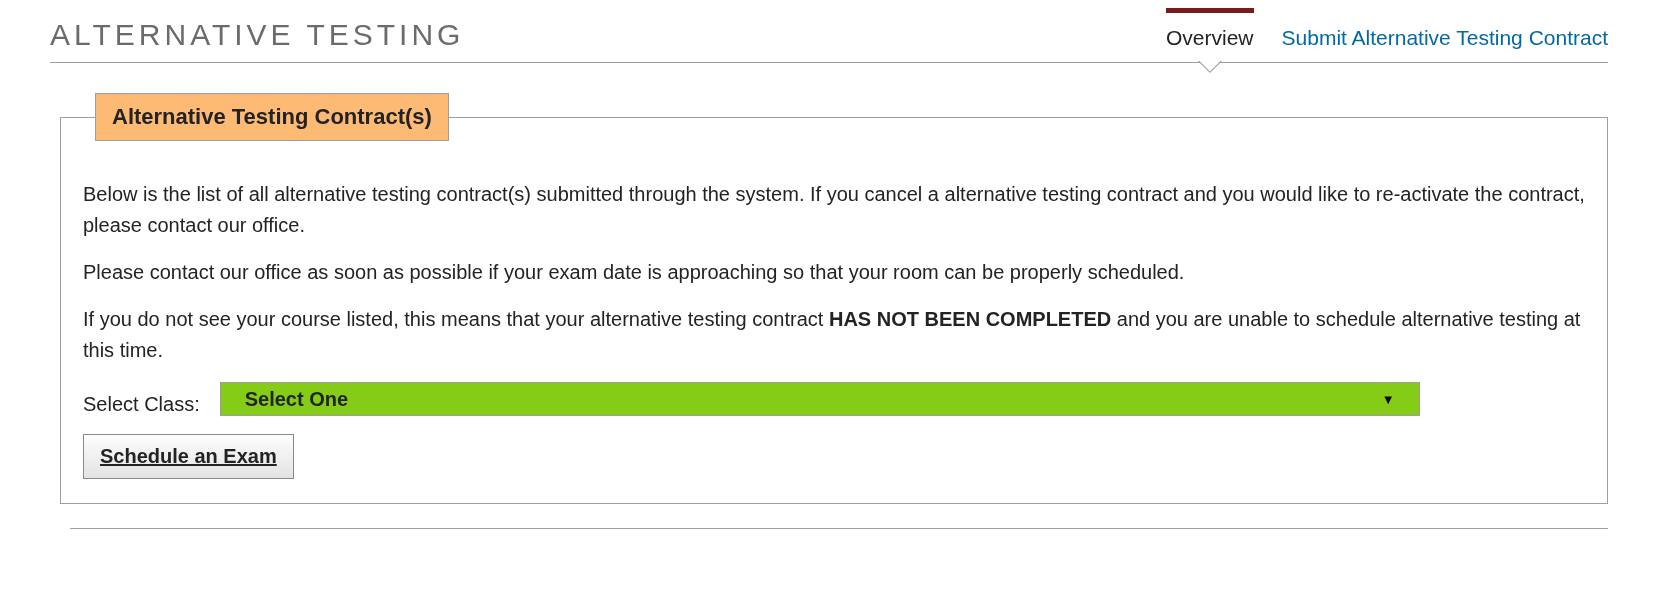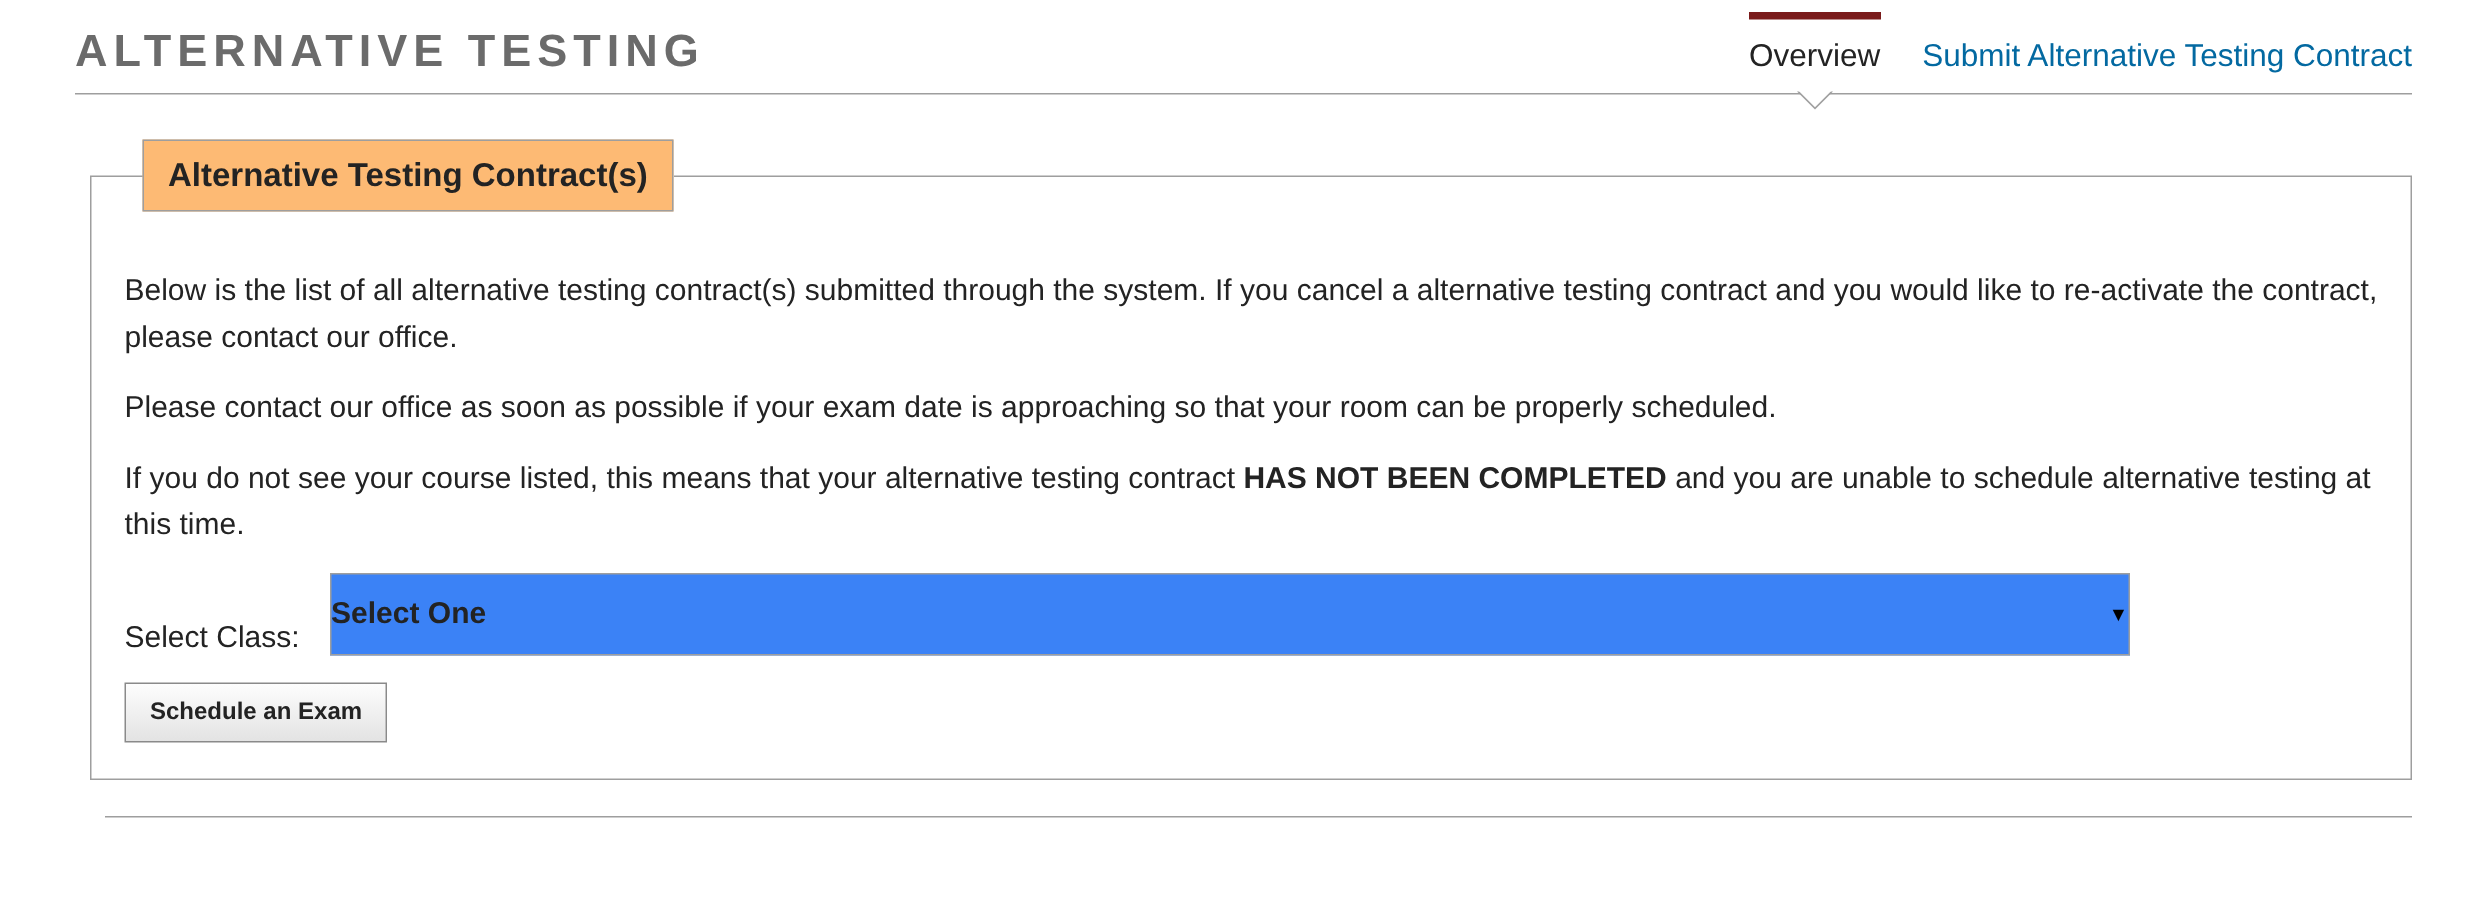--- a/index.html
+++ b/index.html
@@ -18,21 +18,21 @@
     .header-row {
       display: flex;
       align-items: flex-end;
       justify-content: space-between;
       border-bottom: 1px solid #9e9e9e;
       padding-bottom: 0;
       position: relative;
     }
     .page-title {
       font-size: 30px;
-      font-weight: 700;
+      font-weight: 400;
       color: #6b6b6b;
       letter-spacing: 4px;
       padding: 4px 0 10px 0;
     }
     .tabs {
       display: flex;
       gap: 28px;
       padding-bottom: 10px;
       position: relative;
     }
@@ -116,45 +116,46 @@
       margin: 4px 0 18px 0;
     }
     .select-label {
       font-size: 20px;
       flex: 0 0 auto;
     }
     .select-box {
       flex: 1 1 auto;
       max-width: 1200px;
       border: 1px solid #9e9e9e;
-      height: 55px;
+      height: 34px;
       display: flex;
       align-items: center;
       justify-content: space-between;
-      padding: 0 0;
-      font-size: 20px;
-      font-weight: 700;
-      background: #3b82f6;
+      padding: 0 24px;
+      font-size: 20px;
+      font-weight: 700;
+      background: #84cc16;
       cursor: pointer;
     }
     .select-box .sel-icon {
       font-size: 13px;
       color: #000;
     }
 
     
     .btn {
       display: inline-block;
       border: 1px solid #8a8a8a;
       background: linear-gradient(#fdfdfd, #e3e3e3);
       padding: 10px 16px;
-      font-size: 16px;
+      font-size: 20px;
       font-weight: 700;
       color: #232323;
       cursor: pointer;
+      text-decoration: underline;
     }
 
     
     .trailing-rule {
       border: none;
       border-top: 1px solid #9e9e9e;
       margin: 24px 0 0 10px;
     }
   </style>
 </head>

